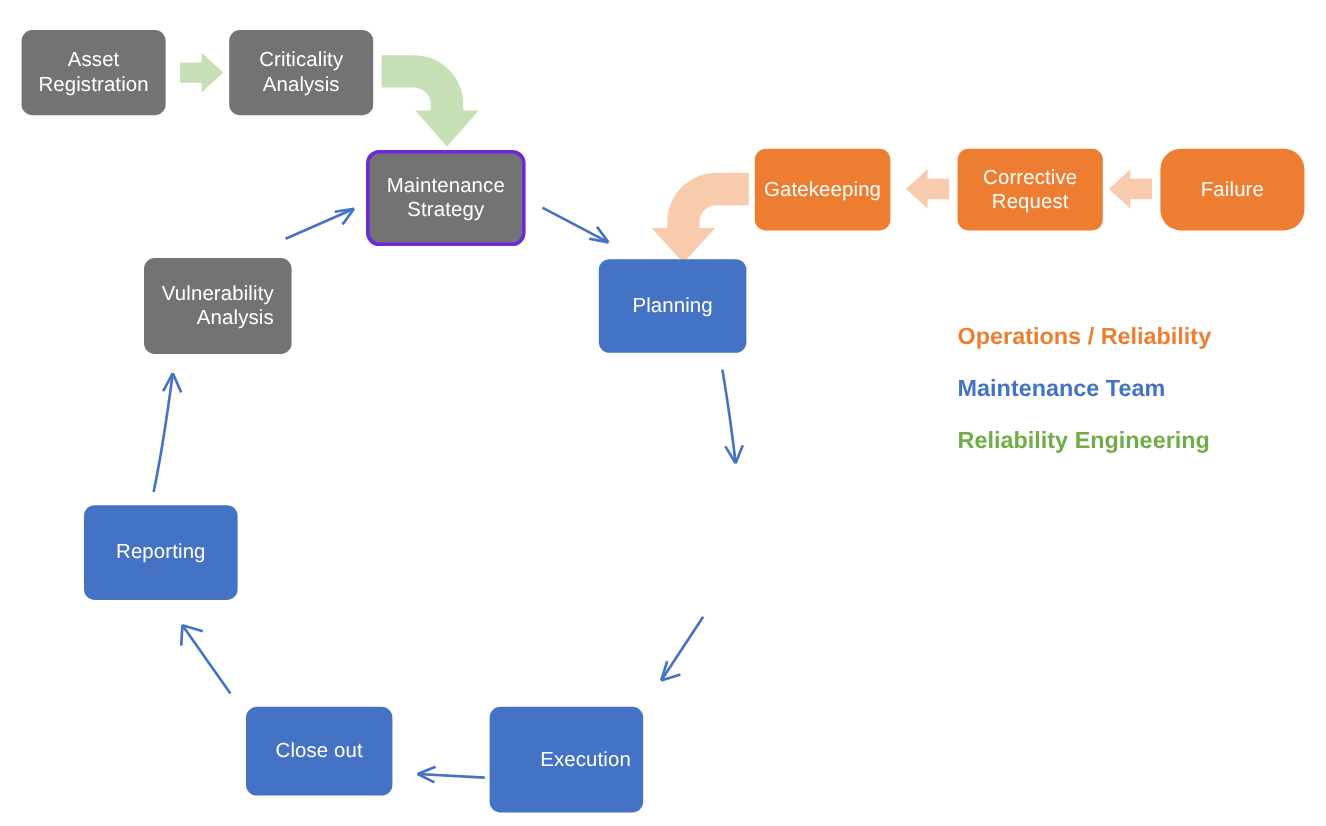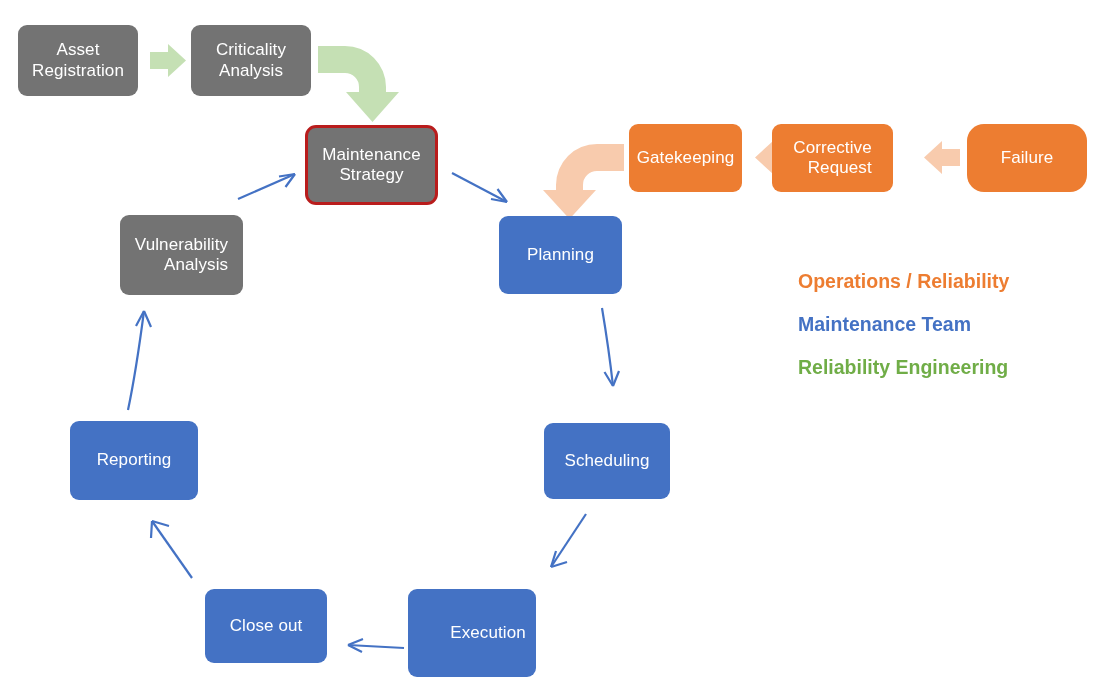--- a/index.html
+++ b/index.html
@@ -30,21 +30,21 @@
     line-height: 1.18;
     letter-spacing: .1px;
     font-size: 17px;
     padding: 2px 4px;
     white-space: pre-line;
     z-index: 3;
   }
   .node.green     { background: #737373; }
   .node.blue      { background: #4472C4; }
   .node.orange    { background: #ED7D31; }
-  .node.emphasis  { border: 3px solid #b91c1c; border-radius: 11px; }
+  .node.emphasis  { border: 3px solid #6d28d9; border-radius: 11px; }
 
   svg.layer {
     position: absolute;
     left: 0;
     top: 0;
     width: 1105px;
     height: 688px;
     z-index: 1;
     overflow: visible;
   }
@@ -166,27 +166,26 @@
 
   <div class="node green" style="left:120px; top:215px; width:123px; height:80px;text-align:right;">Vulnerability
 Analysis</div>
 
   <div class="node blue" style="left:70px; top:421px; width:128px; height:79px;">Reporting</div>
 
   <div class="node blue" style="left:205px; top:589px; width:122px; height:74px;">Close out</div>
 
   <div class="node blue" style="left:408px; top:589px; width:128px; height:88px;padding-left:36px;">Execution</div>
 
-  <div class="node blue" style="left:544px; top:423px; width:126px; height:76px;">Scheduling</div>
 
   <div class="node blue" style="left:499px; top:216px; width:123px; height:78px;">Planning</div>
 
   <div class="node orange" style="left:629px; top:124px; width:113px; height:68px;">Gatekeeping</div>
 
-  <div class="node orange" style="left:772px; top:124px; width:121px; height:68px;text-align:right;">Corrective
+  <div class="node orange" style="left:798px; top:124px; width:121px; height:68px;">Corrective
 Request</div>
 
   <div class="node orange" style="left:967px; top:124px; width:120px; height:68px;border-radius:17px;">Failure</div>
 
   <div class="legend" style="left:798px; top:270px;">
 
     <div class="legend-row" style="color:#ED7D31;">Operations / Reliability</div>
 
     <div class="legend-row" style="color:#4472C4;">Maintenance Team</div>
 

